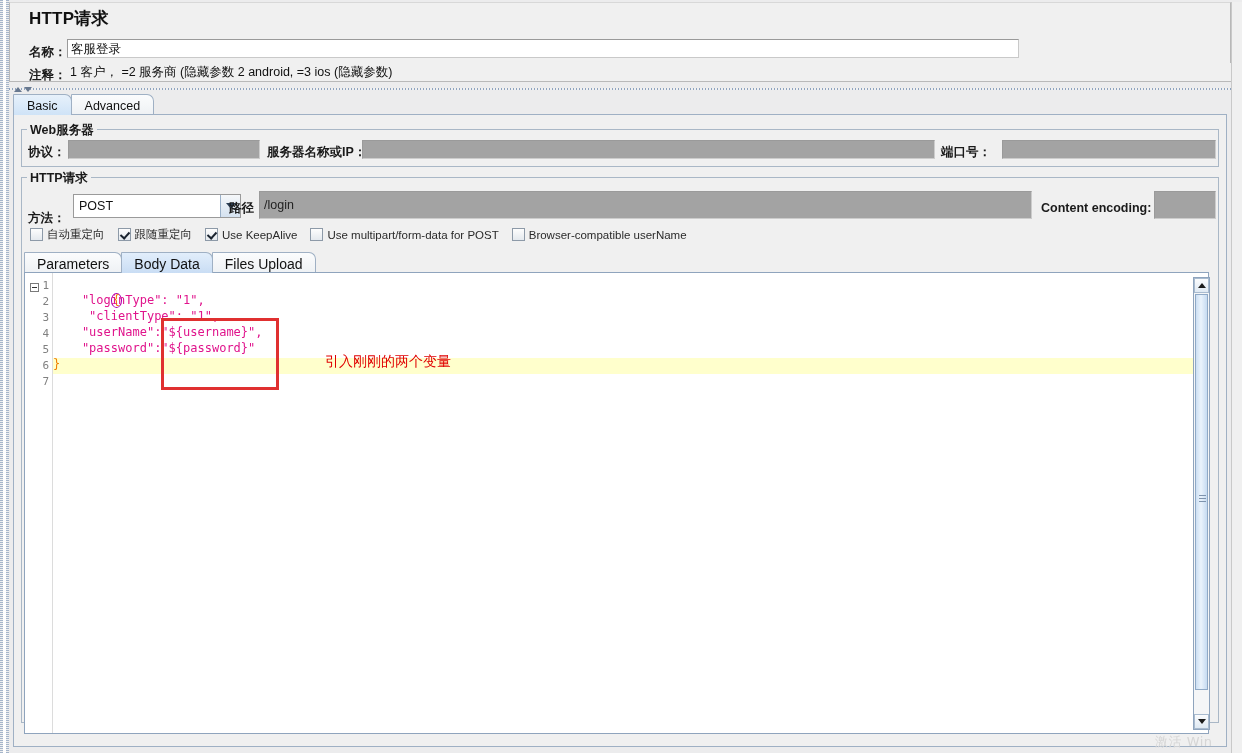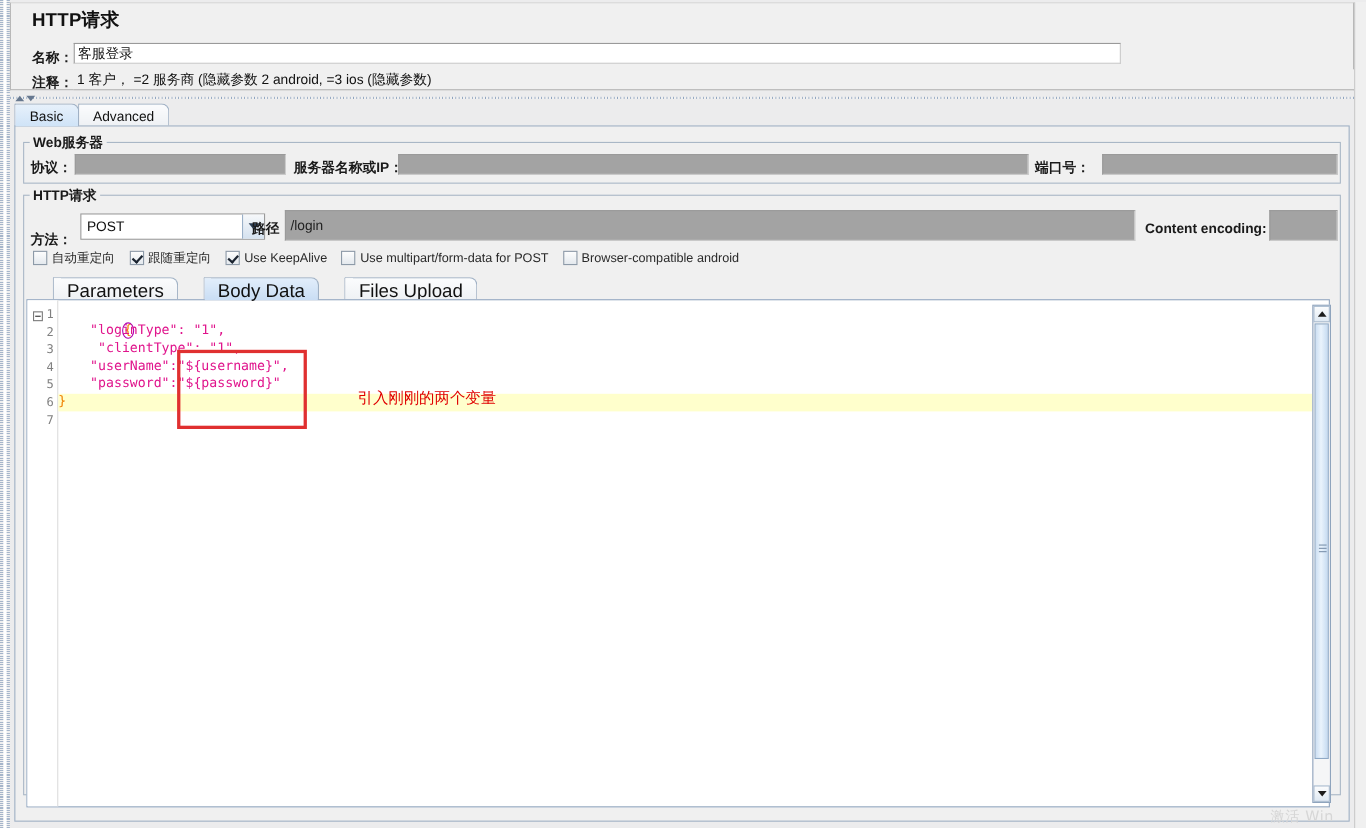--- a/index.html
+++ b/index.html
@@ -209,28 +209,27 @@
   }
 
   
   .inner-tabstrip {
     position: absolute; left: 24px; top: 252px; height: 21px;
     display: flex; align-items: flex-end;
   }
   .itab {
     height: 21px; box-sizing: border-box;
     padding: 2px 12px 0 12px;
-    font-size: 17px; color: #111;
+    font-size: 14px; color: #111;
     line-height: 19px;
     border: 1px solid #9fb0c4;
     border-bottom: none;
     border-radius: 1px 7px 0 0;
     background: linear-gradient(to bottom, #fbfcfd 0%, #eef1f4 100%);
     margin-right: -1px;
-    margin-left: 24px;
   }
   .itab.sel {
     background: linear-gradient(to bottom, #e2eefb 0%, #c9ddf4 100%);
     z-index: 3;
   }
 
   
   .editor-wrap {
     position: absolute; left: 24px; top: 272px;
     width: 1185px; height: 462px;
@@ -428,21 +427,21 @@
     <div class="cb">
       <div class="cbbox on"></div>
       <div class="cblabel">Use KeepAlive</div>
     </div>
     <div class="cb">
       <div class="cbbox"></div>
       <div class="cblabel">Use multipart/form-data for POST</div>
     </div>
     <div class="cb">
       <div class="cbbox"></div>
-      <div class="cblabel">Browser-compatible android</div>
+      <div class="cblabel">Browser-compatible userName</div>
     </div>
   </div>
 
   <div class="inner-tabstrip">
     <div class="itab">Parameters</div>
     <div class="itab sel">Body Data</div>
     <div class="itab">Files Upload</div>
   </div>
 
   <div class="editor-wrap">

